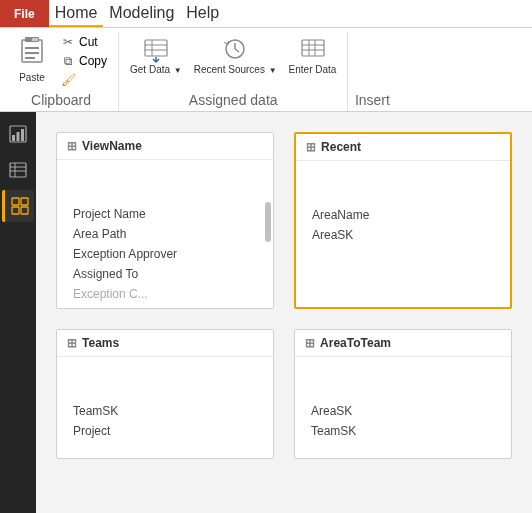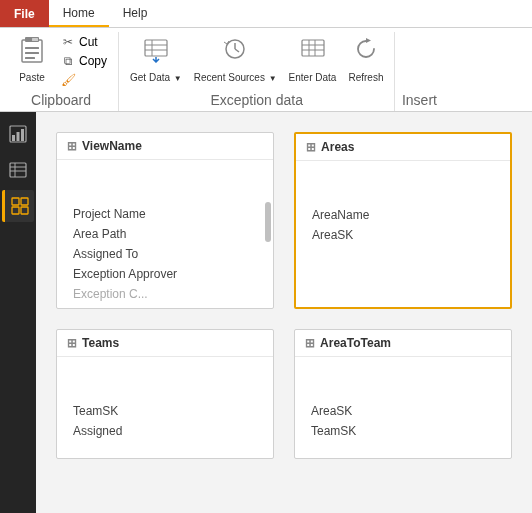--- a/index.html
+++ b/index.html
@@ -4,31 +4,31 @@
   <style>
     * { box-sizing: border-box; margin: 0; padding: 0; }
     body { font-family: 'Segoe UI', Arial, sans-serif; font-size: 12px; background: #f3f3f3; width: 532px; height: 513px; overflow: hidden; }
 
     
     .ribbon { background: #7f1d1d; border-bottom: 1px solid #d0d0d0; }
 
     
     .tab-bar { display: flex; align-items: stretch; background: #fff; height: 28px; border-bottom: 1px solid #d0d0d0; }
     .tab-file { background: #c0392b; color: #fff; padding: 0 14px; display: flex; align-items: center; font-size: 12px; font-weight: 600; cursor: pointer; }
-    .tab-item { padding: 0 14px; display: flex; align-items: center; font-size: 12px; color: #333; cursor: pointer; border-bottom: 2px solid transparent; text-align: center; }
+    .tab-item { padding: 0 6px; display: flex; align-items: center; font-size: 16px; color: #333; cursor: pointer; border-bottom: 2px solid transparent; text-align: center; }
     .tab-item.active { border-bottom: 2px solid #f7a800; color: #333; }
 
     
     .ribbon-content { display: flex; align-items: stretch; padding: 4px 4px 0; background: #fff; min-height: 72px; }
 
     .ribbon-group { display: flex; flex-direction: column; align-items: center; border-right: 1px solid #e0e0e0; padding: 0 6px; }
     .ribbon-group-items { display: flex; align-items: flex-start; flex: 1; gap: 2px; }
     .ribbon-group-label { font-size: 14px; color: #666; padding: 2px 0 3px; text-align: center; width: 100%; }
 
-    .ribbon-btn { display: flex; flex-direction: column; align-items: center; padding: 3px 5px; cursor: pointer; border-radius: 2px; min-width: 36px; gap: 8px; }
+    .ribbon-btn { display: flex; flex-direction: column; align-items: center; padding: 3px 5px; cursor: pointer; border-radius: 2px; min-width: 36px; }
     .ribbon-btn .icon { width: 28px; height: 28px; display: flex; align-items: center; justify-content: center; font-size: 18px; }
     .ribbon-btn .label { font-size: 10px; color: #333; white-space: nowrap; text-align: center; margin-top: 1px; }
 
     
     .ribbon-small-stack { display: flex; flex-direction: column; justify-content: space-between; height: 58px; padding: 1px 0; }
     .ribbon-small-btn { display: flex; align-items: center; gap: 4px; padding: 2px 5px; cursor: pointer; border-radius: 2px; white-space: nowrap; }
     .ribbon-small-btn .sm-icon { font-size: 12px; width: 14px; text-align: center; }
 
     
     .paste-btn { display: flex; flex-direction: column; align-items: center; padding: 3px 8px; cursor: pointer; border-radius: 2px; }
@@ -63,20 +63,21 @@
     .ic-orange { color: #e07a00; }
     .ic-gray { color: #555; }
   </style>
 </head>
 <body>
 
 <div class="ribbon">
   <div class="tab-bar">
     <div class="tab-file">File</div>
     <div class="tab-item active">Home</div>
+    <div class="tab-item">Modeling</div>
     <div class="tab-item">Help</div>
   </div>
 
   <div class="ribbon-content">
 
     <div class="ribbon-group">
       <div class="ribbon-group-items">
 
         <div class="paste-btn">
           <div class="icon-lg ic-gray">
@@ -144,32 +145,23 @@
               <line x1="3" y1="10" x2="25" y2="10" stroke="#888" stroke-width="1"></line>
               <line x1="3" y1="15" x2="25" y2="15" stroke="#888" stroke-width="1"></line>
               <line x1="10" y1="5" x2="10" y2="21" stroke="#888" stroke-width="1"></line>
               <line x1="16" y1="5" x2="16" y2="21" stroke="#888" stroke-width="1"></line>
             </svg>
           </div>
           <span class="label">Enter Data</span>
         </div>
 
 
-        <div class="ribbon-btn">
-          <div class="icon">
-            <svg width="28" height="28" viewBox="0 0 28 28">
-              <path d="M22 14 A8 8 0 1 1 14 6" stroke="#888" stroke-width="1.8" fill="none" stroke-linecap="round"></path>
-              <path d="M14 3 L14 8 L19 5.5 Z" fill="#888"></path>
-            </svg>
-          </div>
-          <span class="label">Refresh</span>
-        </div>
-
-      </div>
-      <span class="ribbon-group-label">Exception data</span>
+
+      </div>
+      <span class="ribbon-group-label">Assigned data</span>
     </div>
 
     <div class="ribbon-group" style="border-right: none;">
       <div class="ribbon-group-items">
 
         <div class="ribbon-btn">
           
           
         </div>
 
@@ -213,46 +205,46 @@
     <div class="tables-grid">
 
       <div class="table-card">
         <div class="table-card-header">
           <span class="table-icon">⊞</span>
           <span>ViewName</span>
         </div>
         <div class="table-card-body">
           <div class="table-card-row">Project Name</div>
           <div class="table-card-row">Area Path</div>
+          <div class="table-card-row">Exception Approver</div>
           <div class="table-card-row">Assigned To</div>
-          <div class="table-card-row">Exception Approver</div>
           <div class="table-card-row" style="color:#aaa;">Exception C...</div>
           <div class="scroll-indicator"></div>
         </div>
       </div>
 
       <div class="table-card selected">
         <div class="table-card-header">
           <span class="table-icon">⊞</span>
-          <span>Areas</span>
+          <span>Recent</span>
         </div>
         <div class="table-card-body">
           <div class="table-card-row">AreaName</div>
           <div class="table-card-row">AreaSK</div>
         </div>
       </div>
 
       <div class="table-card">
         <div class="table-card-header">
           <span class="table-icon">⊞</span>
           <span>Teams</span>
         </div>
         <div class="table-card-body">
           <div class="table-card-row">TeamSK</div>
-          <div class="table-card-row">Assigned</div>
+          <div class="table-card-row">Project</div>
         </div>
       </div>
 
       <div class="table-card">
         <div class="table-card-header">
           <span class="table-icon">⊞</span>
           <span>AreaToTeam</span>
         </div>
         <div class="table-card-body">
           <div class="table-card-row">AreaSK</div>

